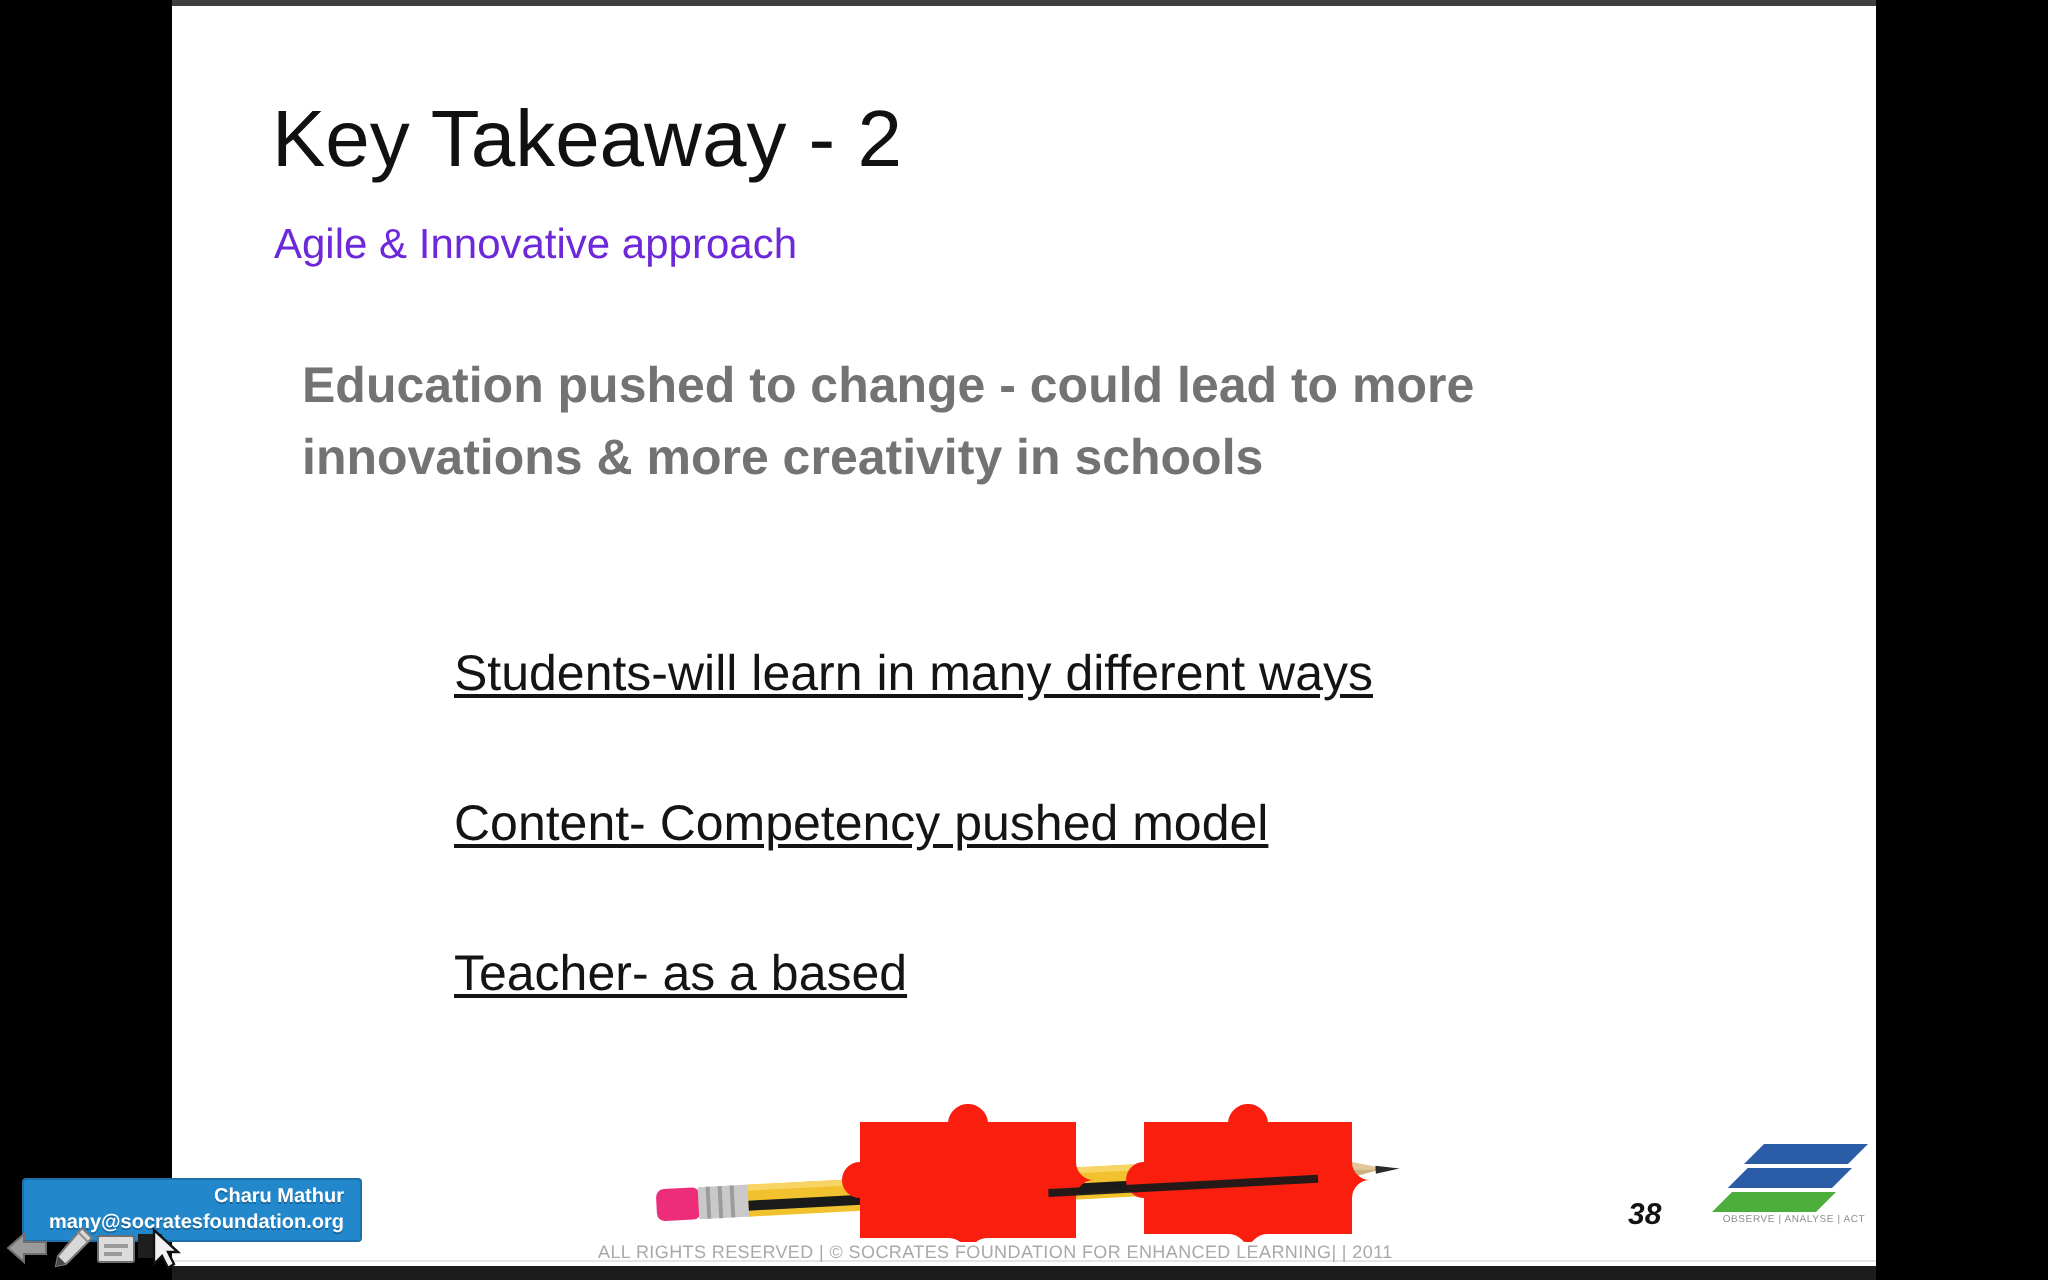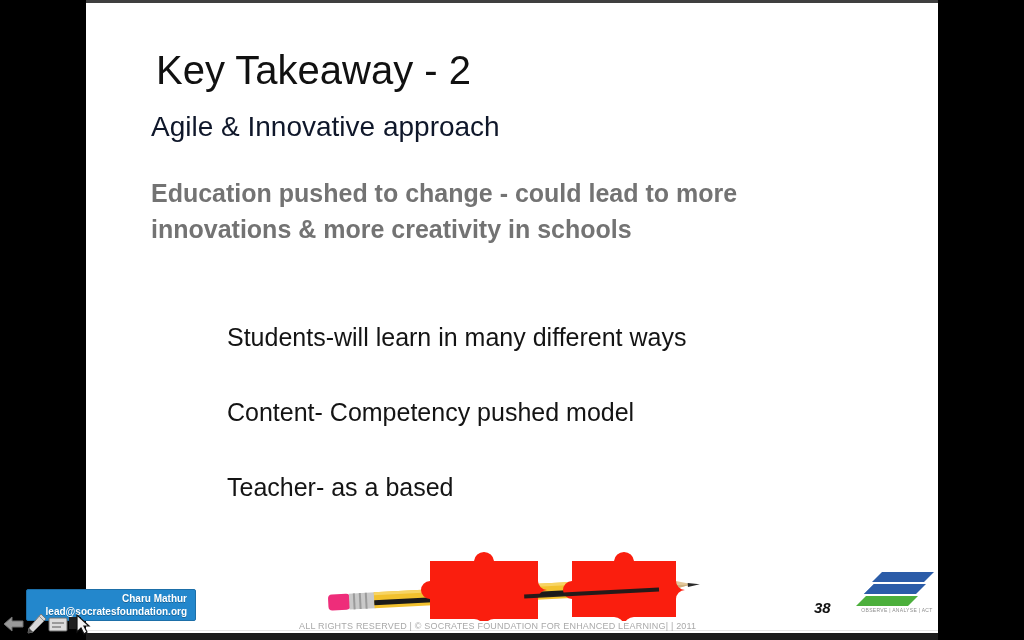--- a/index.html
+++ b/index.html
@@ -56,35 +56,35 @@
     left: 937px;
     top: 3px;
     width: 1px;
     height: 630px;
     background: #cfcfcf;
   }
 
   
   .title {
     position: absolute;
-    left: 70px;
+    left: 50px;
     top: 45px;
     font-size: 40px;
     font-weight: 400;
     color: #111111;
     letter-spacing: 0px;
     white-space: nowrap;
   }
   .subtitle {
     position: absolute;
-    left: 65px;
+    left: 51px;
     top: 108px;
-    font-size: 28px;
+    font-size: 21px;
     font-weight: 400;
-    color: #0f172a;
+    color: #6d28d9;
     white-space: nowrap;
   }
 
   .lead {
     position: absolute;
     left: 65px;
     top: 172px;
     width: 700px;
     font-size: 25px;
     font-weight: bold;
@@ -97,20 +97,21 @@
     left: 141px;
     top: 320px;
     width: 650px;
   }
   .bullet-line {
     font-size: 25px;
     font-weight: 400;
     color: #141414;
     margin-bottom: 46px;
     white-space: nowrap;
+    text-decoration: underline;
   }
   .bullet-line:last-child { margin-bottom: 0; }
 
   
   .footer-rule {
     position: absolute;
     left: 0;
     top: 627px;
     width: 852px;
     height: 1px;
@@ -160,21 +161,21 @@
     position: absolute;
     left: 238px;
     top: 546px;
     width: 380px;
     height: 72px;
   }
 
   
   .badge {
     position: absolute;
-    left: 26px;
+    left: 11px;
     top: 589px;
     width: 170px;
     height: 32px;
     background: #2387cc;
     border: 1px solid #1d6fa8;
     border-radius: 2px;
     box-sizing: border-box;
     padding: 2px 8px 0 0;
     text-align: right;
   }
@@ -280,21 +281,21 @@
         <polygon points="18,15 28,15 18,25 8,25" fill="#2b5ca8"></polygon>
         <polygon points="10,27 62,27 52,37 0,37" fill="#4caf3c"></polygon>
       </svg>
       <div class="logo-tag">OBSERVE | ANALYSE | ACT</div>
     </div>
 
   </div>
 
   <div class="badge">
     <div class="badge-name">Charu Mathur</div>
-    <div class="badge-email">lead@socratesfoundation.org</div>
+    <div class="badge-email">many@socratesfoundation.org</div>
   </div>
 
   <div class="toolbar">
 
     <div class="tool tool-back">
       <svg width="24" height="24" viewBox="0 0 24 24" xmlns="http://www.w3.org/2000/svg">
         <polygon points="2,12 10,5 10,9 21,9 21,15 10,15 10,19" fill="#9a9a9a" stroke="#6f6f6f" stroke-width="1"></polygon>
       </svg>
     </div>
 

